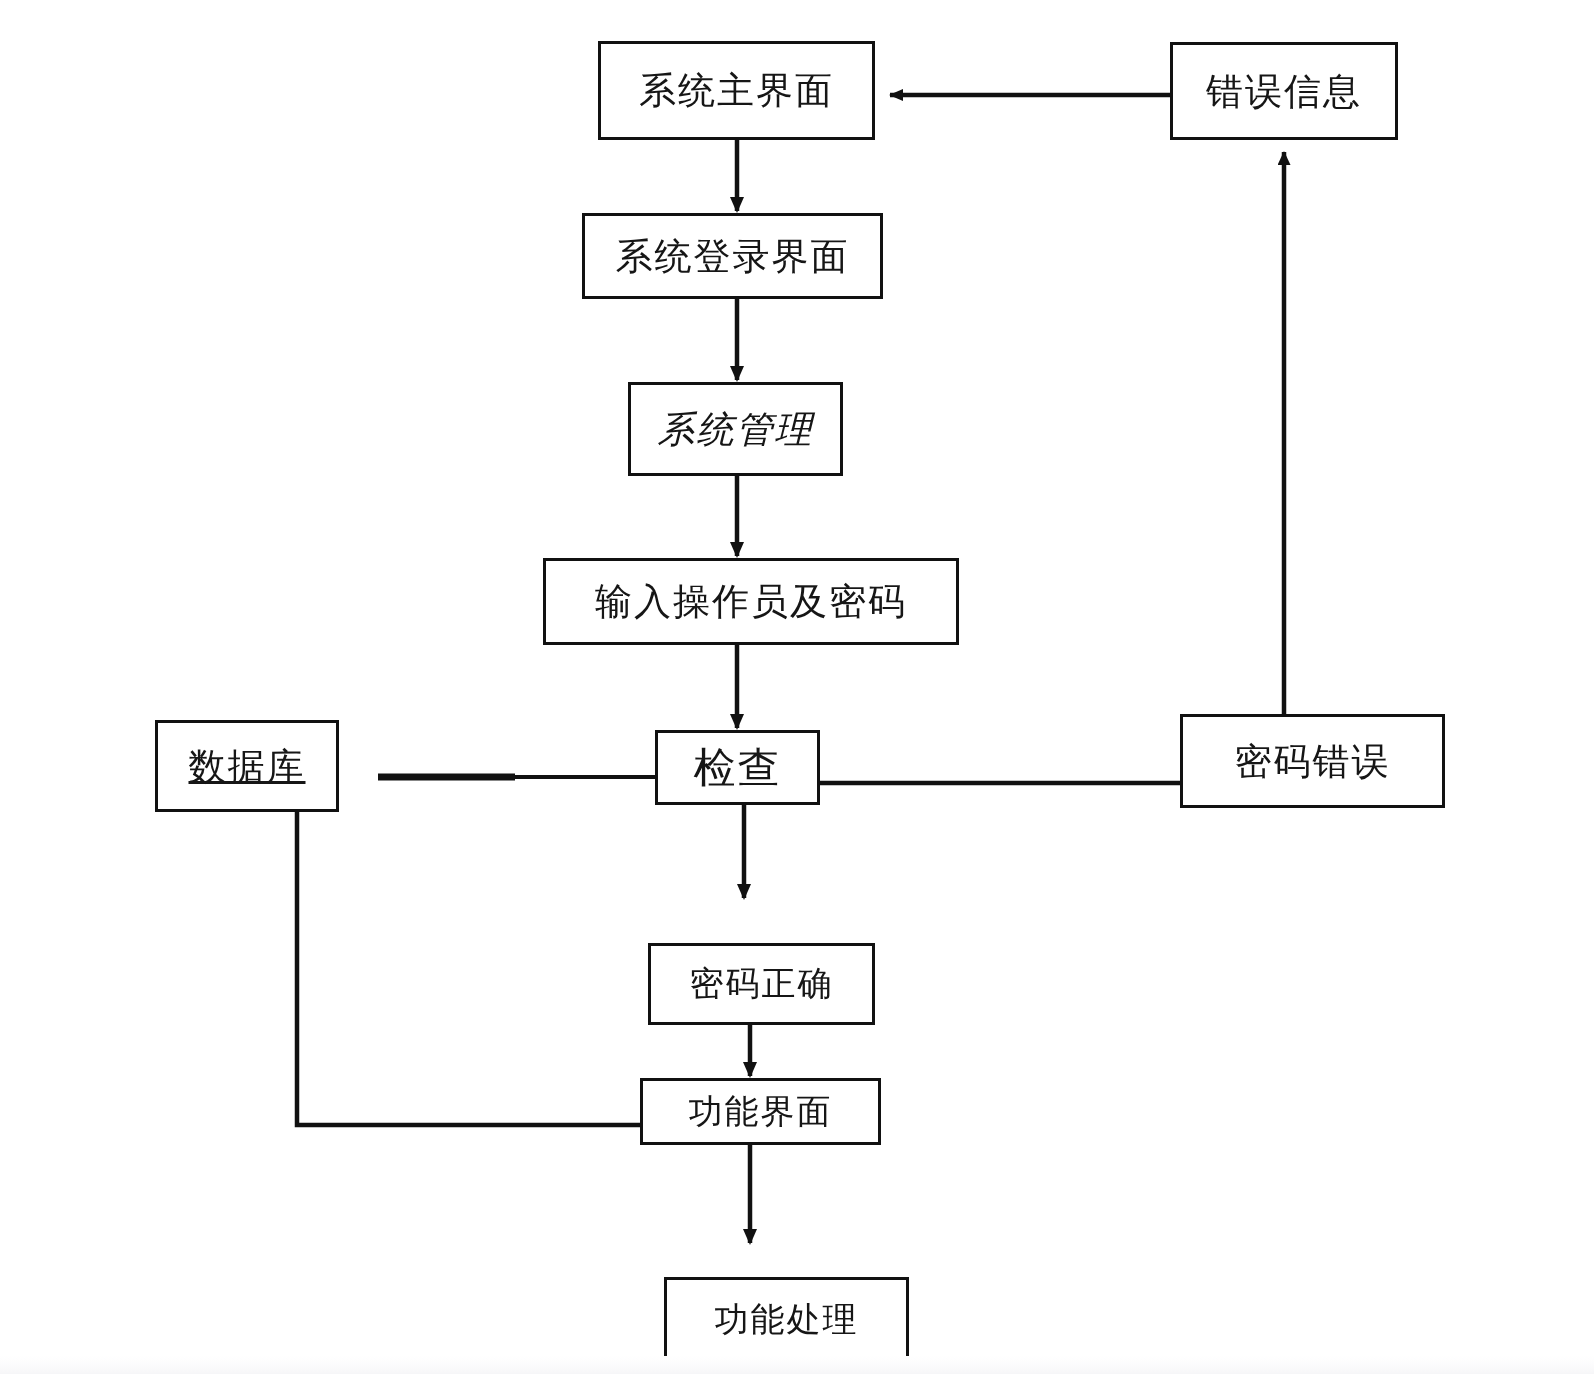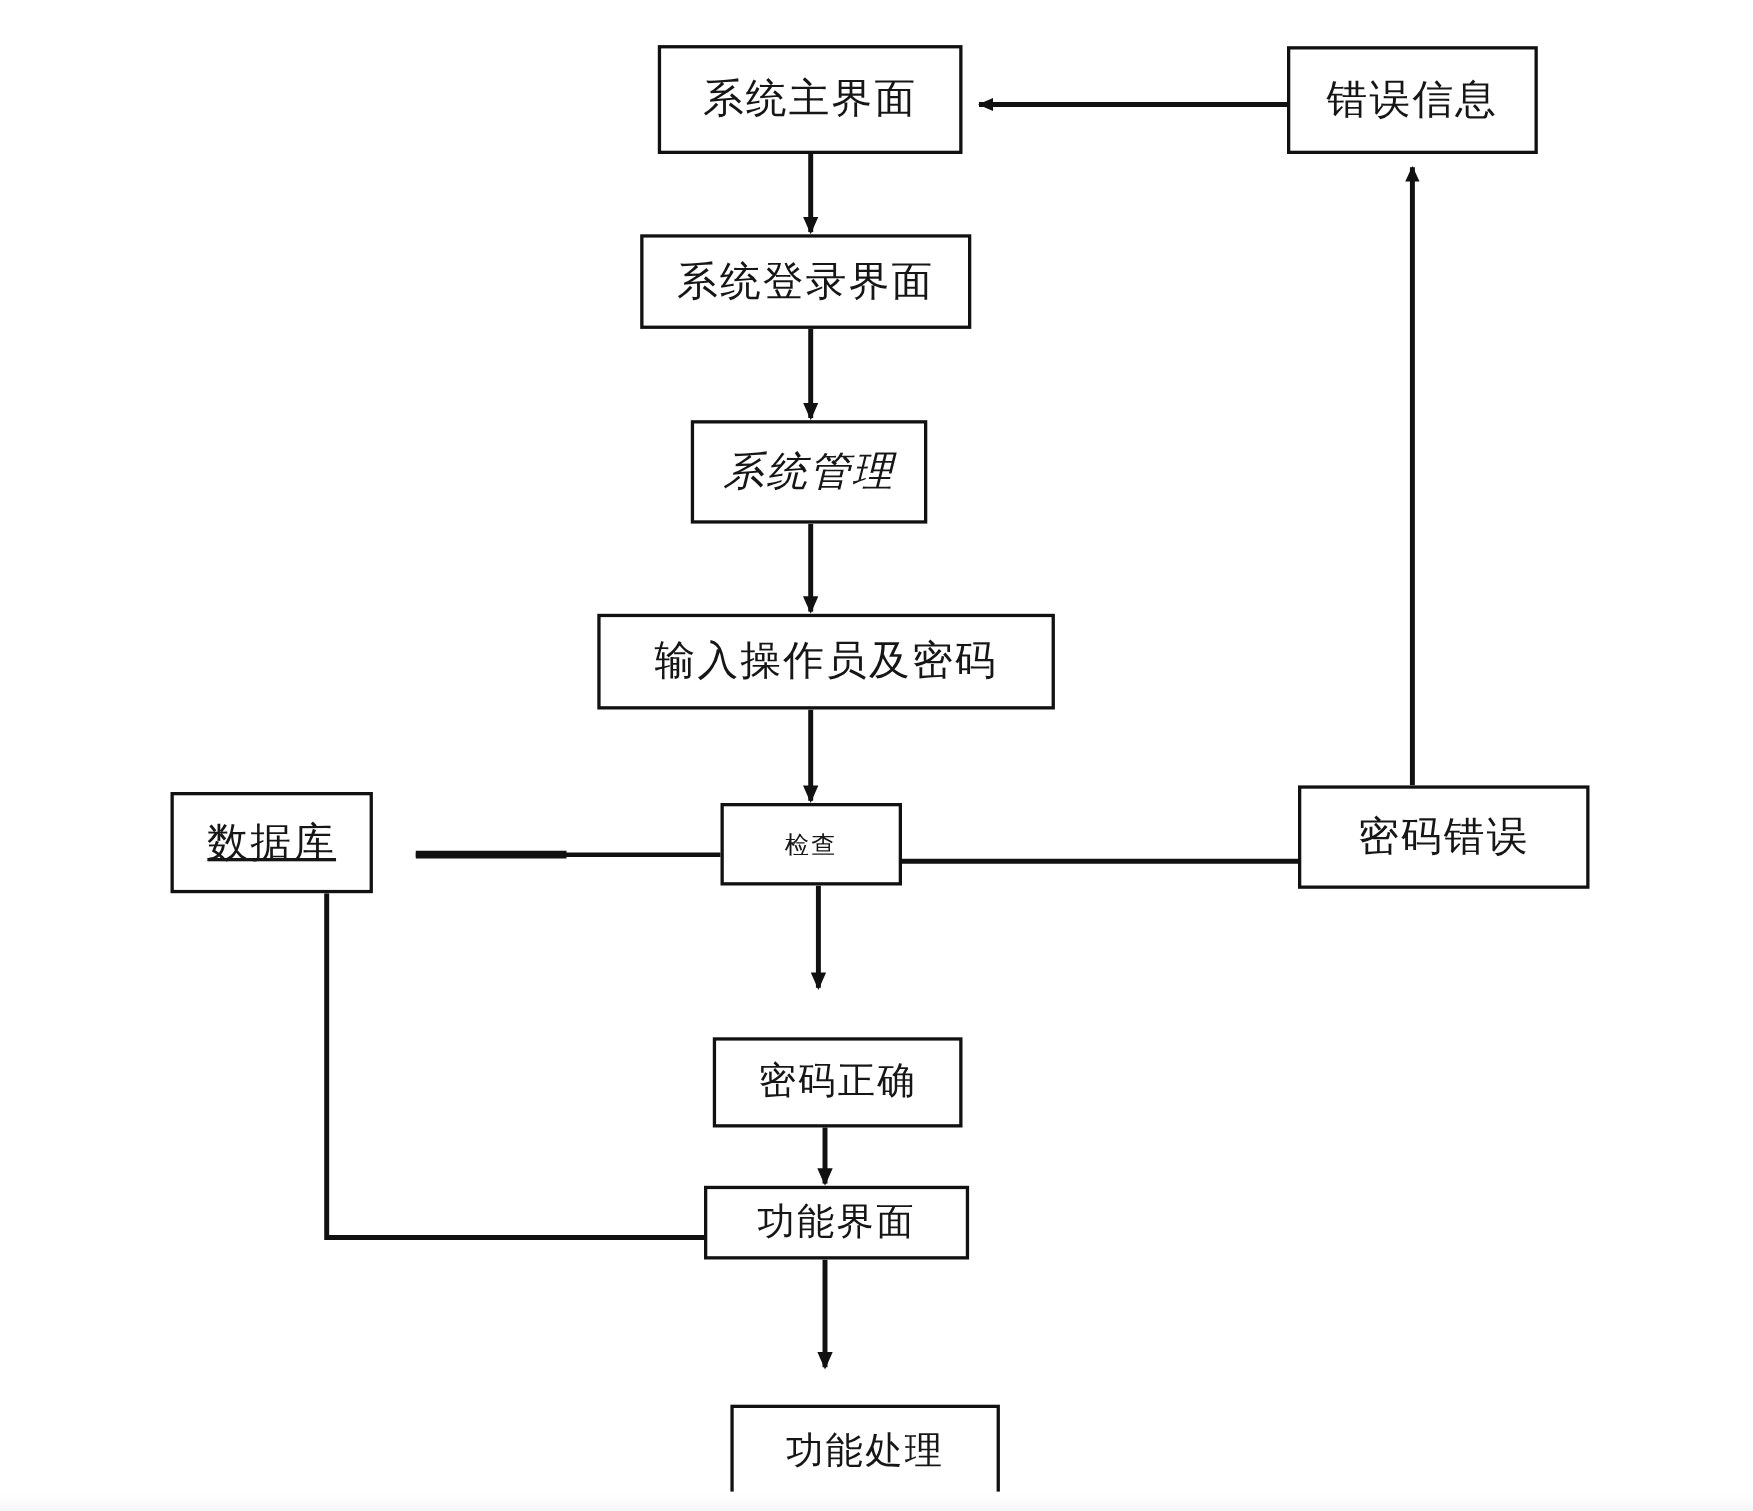--- a/index.html
+++ b/index.html
@@ -105,21 +105,21 @@
   </div>
   <div class="node" style="left: 582px; top: 213px; width: 301px; height: 86px; font-size: 37px; border-color: rgb(17, 17, 17); color: rgb(22, 22, 22);">
     <span class="node-label">系统登录界面</span>
   </div>
   <div class="node" style="left: 628px; top: 382px; width: 215px; height: 94px; font-size: 37px; border-color: rgb(17, 17, 17); color: rgb(22, 22, 22); font-style: italic;">
     <span class="node-label">系统管理</span>
   </div>
   <div class="node" style="left: 543px; top: 558px; width: 416px; height: 87px; font-size: 37px; border-color: rgb(17, 17, 17); color: rgb(22, 22, 22);">
     <span class="node-label">输入操作员及密码</span>
   </div>
-  <div class="node" style="left: 655px; top: 730px; width: 165px; height: 75px; font-size: 22px; border-color: rgb(17, 17, 17); color: rgb(22, 22, 22);">
+  <div class="node" style="left: 655px; top: 730px; width: 165px; height: 75px; font-size: 42px; border-color: rgb(17, 17, 17); color: rgb(22, 22, 22);">
     <span class="node-label">检查</span>
   </div>
   <div class="node" style="left: 155px; top: 720px; width: 184px; height: 92px; font-size: 37px; border-color: rgb(17, 17, 17); color: rgb(22, 22, 22); text-decoration: underline;">
     <span class="node-label">数据库</span>
   </div>
   <div class="node" style="left: 1180px; top: 714px; width: 265px; height: 94px; font-size: 37px; border-color: rgb(17, 17, 17); color: rgb(22, 22, 22); text-align: center;">
     <span class="node-label">密码错误</span>
   </div>
   <div class="node" style="left: 648px; top: 900px; width: 227px; height: 82px; font-size: 34px; border-color: rgb(17, 17, 17); color: rgb(22, 22, 22); margin-top: 43px;">
     <span class="node-label">密码正确</span>

